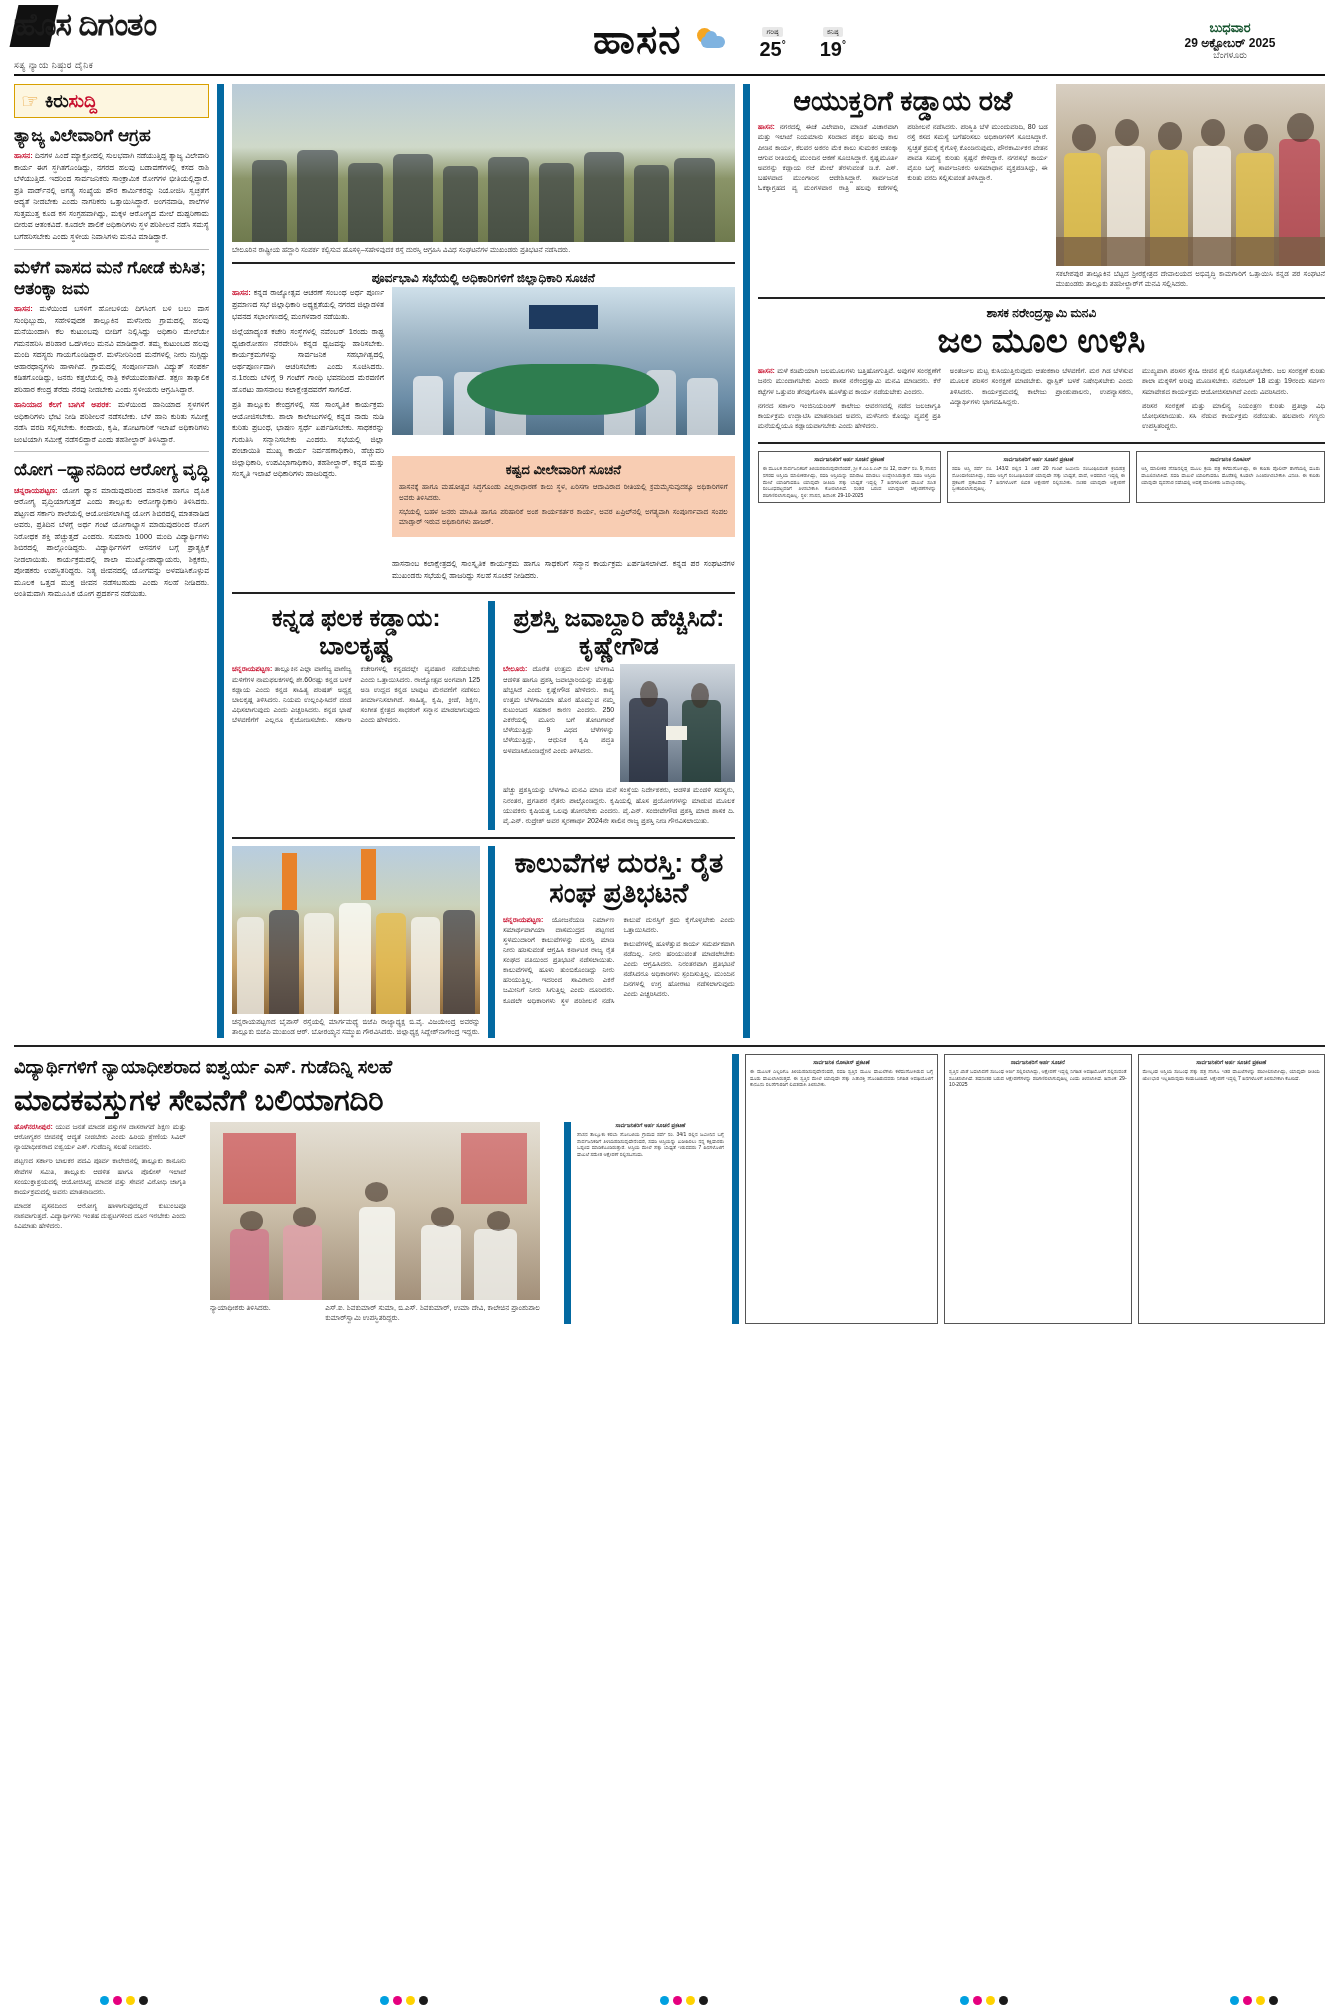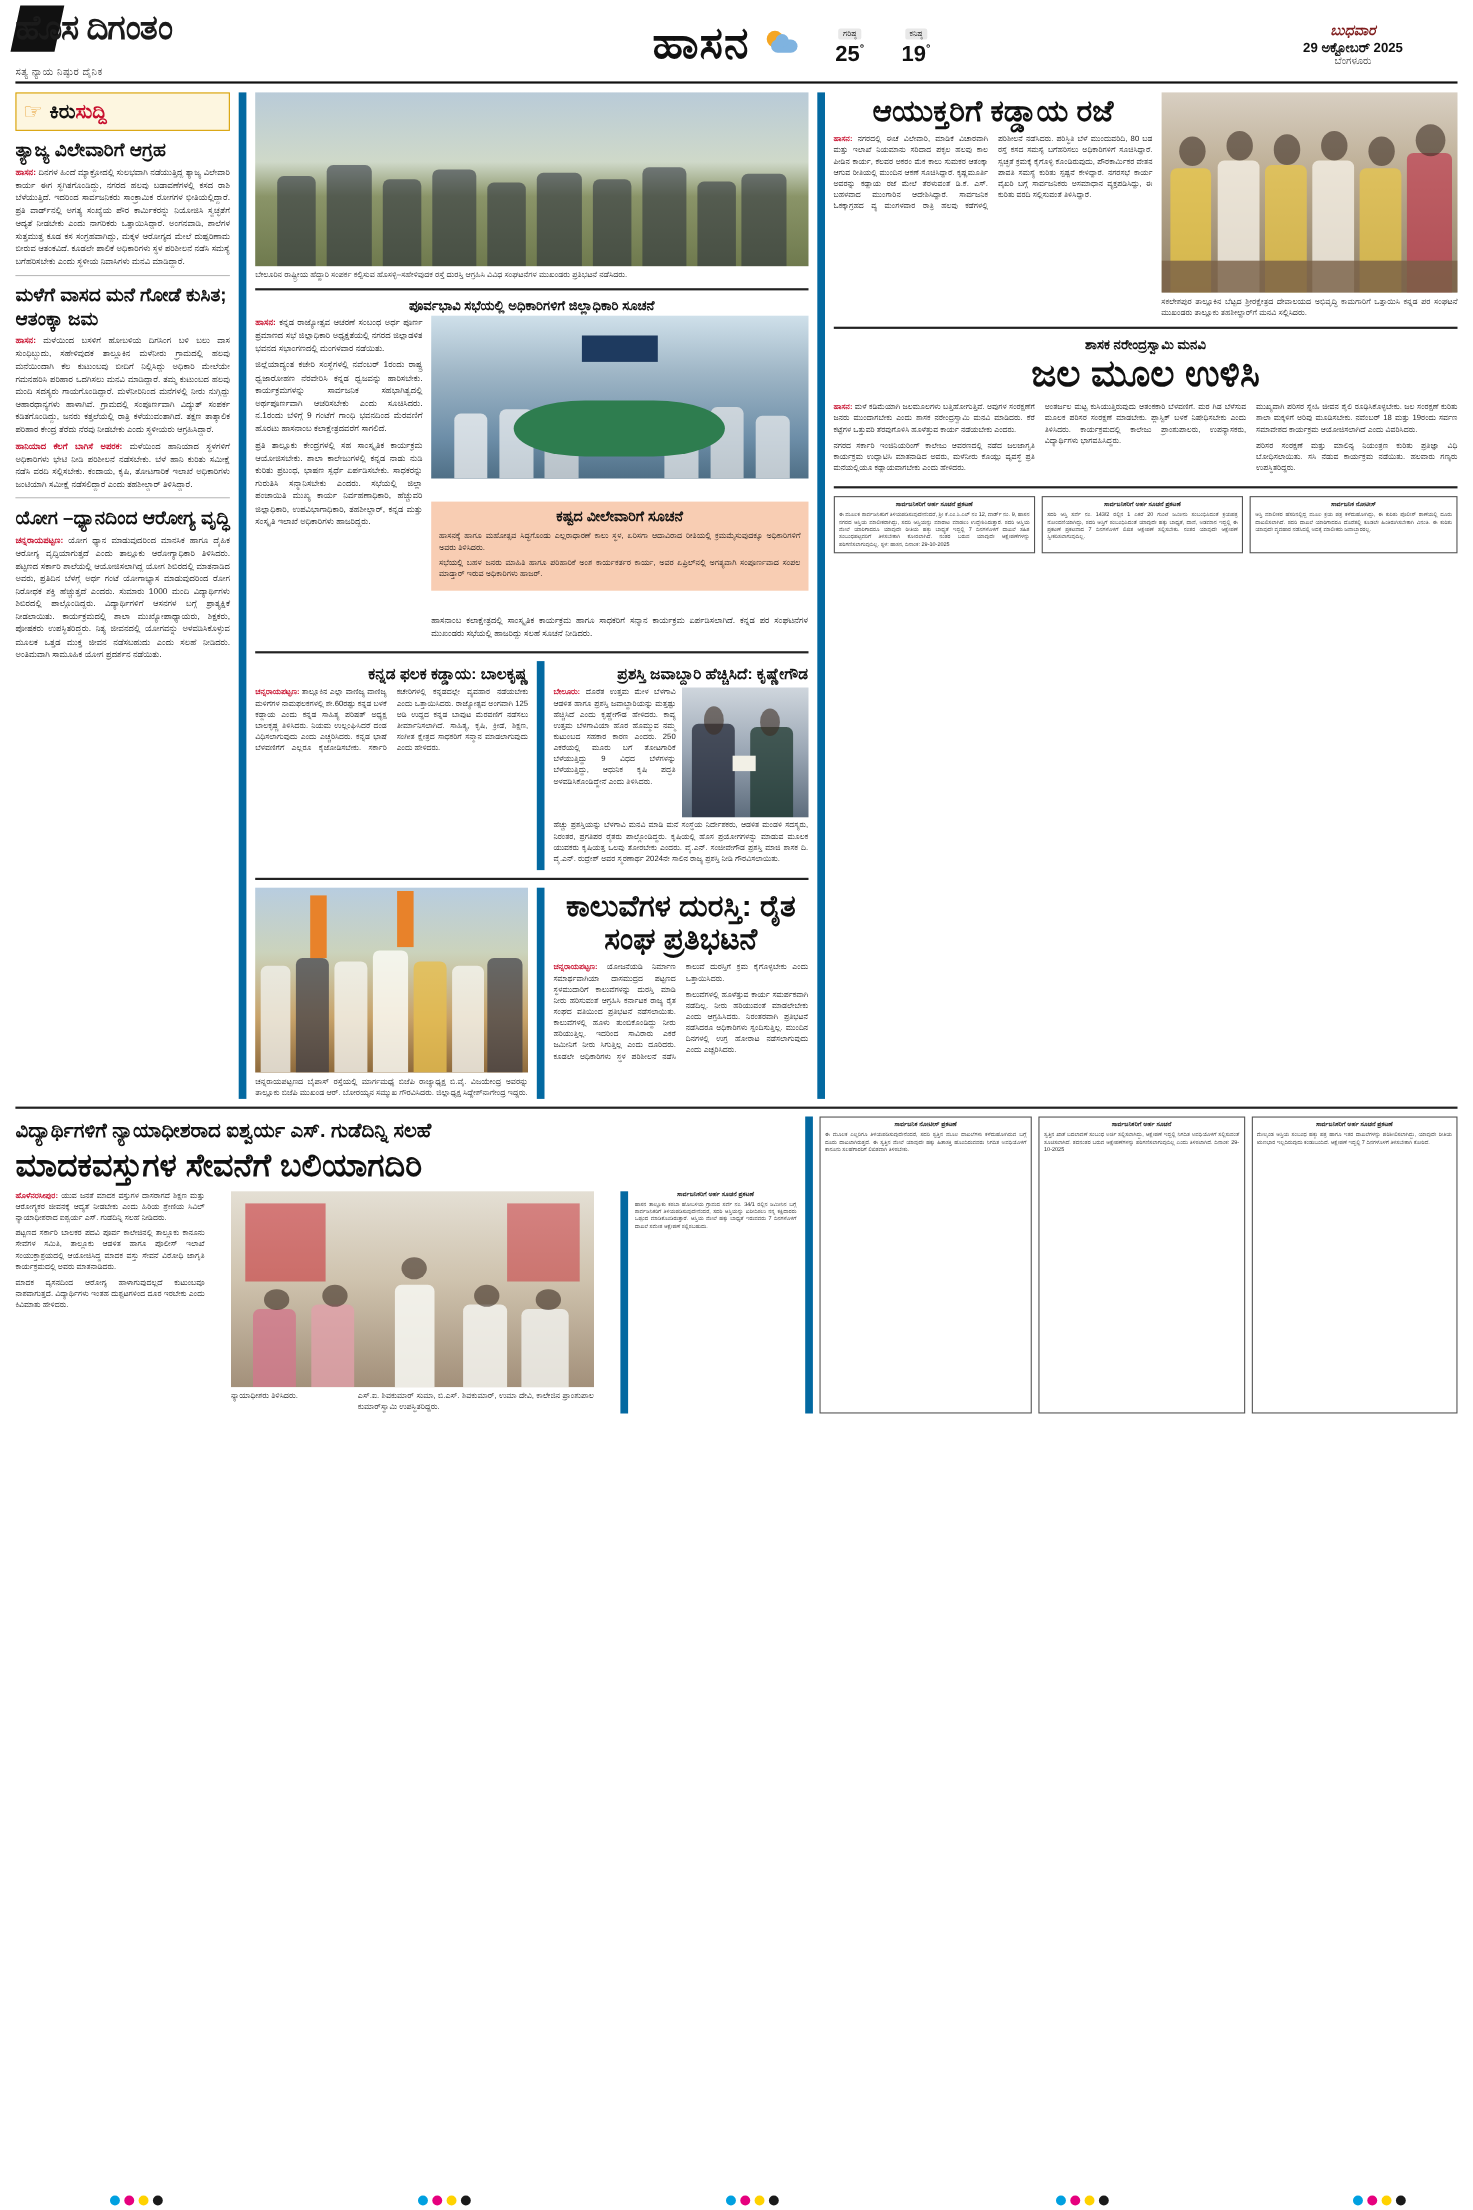--- a/index.html
+++ b/index.html
@@ -28,21 +28,21 @@
   .weather { display:flex; align-items:center; gap:6px; }
   .sun { width:30px; height:26px; position:relative; }
   .sun .disc { position:absolute; left:2px; top:1px; width:15px; height:15px; border-radius:50%; background:#f5a623; }
   .sun .cloud { position:absolute; left:6px; top:9px; width:24px; height:12px; background:#7fb3e0; border-radius:8px; }
   .sun .cloud:after { content:""; position:absolute; left:4px; top:-5px; width:12px; height:12px; background:#7fb3e0; border-radius:50%; }
   .temp-col { text-align:center;margin-left:28px; }
   .temp-tag { font-size:7px; background:#e8e8e8; padding:1px 4px; border-radius:2px; display:inline-block; }
   .temp-val { font-size:20px; font-weight:bold; }
   .temp-val sup { font-size:10px; }
   .masthead-right { width:190px; text-align:center; }
-  .mh-day { font-size:13px; font-weight:bold; color:#7f1d1d;font-style:italic; }
+  .mh-day { font-size:13px; font-weight:bold; color:#14532d; }
   .mh-date { font-size:12px; font-weight:bold; }
   .mh-place { font-size:9px; color:#444; }
 
   
   .content { display:flex; gap:8px; margin-top:8px; }
   .col-left { width:196px; }
   .col-mid  { width:520px; }
   .col-right{ width:585px; }
 
   .rule-v { border-left:7px solid #0369a1; }
@@ -52,21 +52,21 @@
   
   .kiru { display:flex; align-items:center; gap:6px; border:1px solid #d8a000; background:#fdf6e0; padding:4px 6px; }
   .kiru .hand { font-size:20px; color:#e8a33d; }
   .kiru .txt { font-size:18px; font-weight:bold; }
   .kiru .txt .r { color:#c8102e; }
 
   h2.hl { font-size:17px; font-weight:bold; color:#111; line-height:1.25; margin:7px 0 4px; }
   .kicker { font-size:12px; font-weight:bold; text-align:center; margin:2px 0 2px; }
   .headline-xl { font-size:34px; font-weight:bold; text-align:center; line-height:1.1; margin:2px 0 7px; }
   .headline-lg { font-size:27px; font-weight:bold; text-align:center; line-height:1.12; margin:2px 0 6px; }
-  .headline-md { font-size:14px; font-weight:bold; text-align:right; line-height:1.15; margin:3px 0 5px; }
+  .headline-md { font-size:24px; font-weight:bold; text-align:center; line-height:1.15; margin:3px 0 5px; }
   .headline-sm { font-size:18px; font-weight:bold; line-height:1.2; margin:3px 0 5px; }
 
   p.body { font-size:7.6px; line-height:1.52; text-align:justify; margin:0 0 4px; color:#1a1a1a; }
   p.body.sm { font-size:7px; line-height:1.45; }
   .dateline { color:#c8102e; font-weight:bold; }
 
   .photo { width:100%; background:#c9d2d8; position:relative; overflow:hidden; }
   .cap { font-size:7.2px; line-height:1.45; text-align:justify; margin-top:3px; color:#222; }
 
   .twocol { column-count:2; column-gap:9px; }

